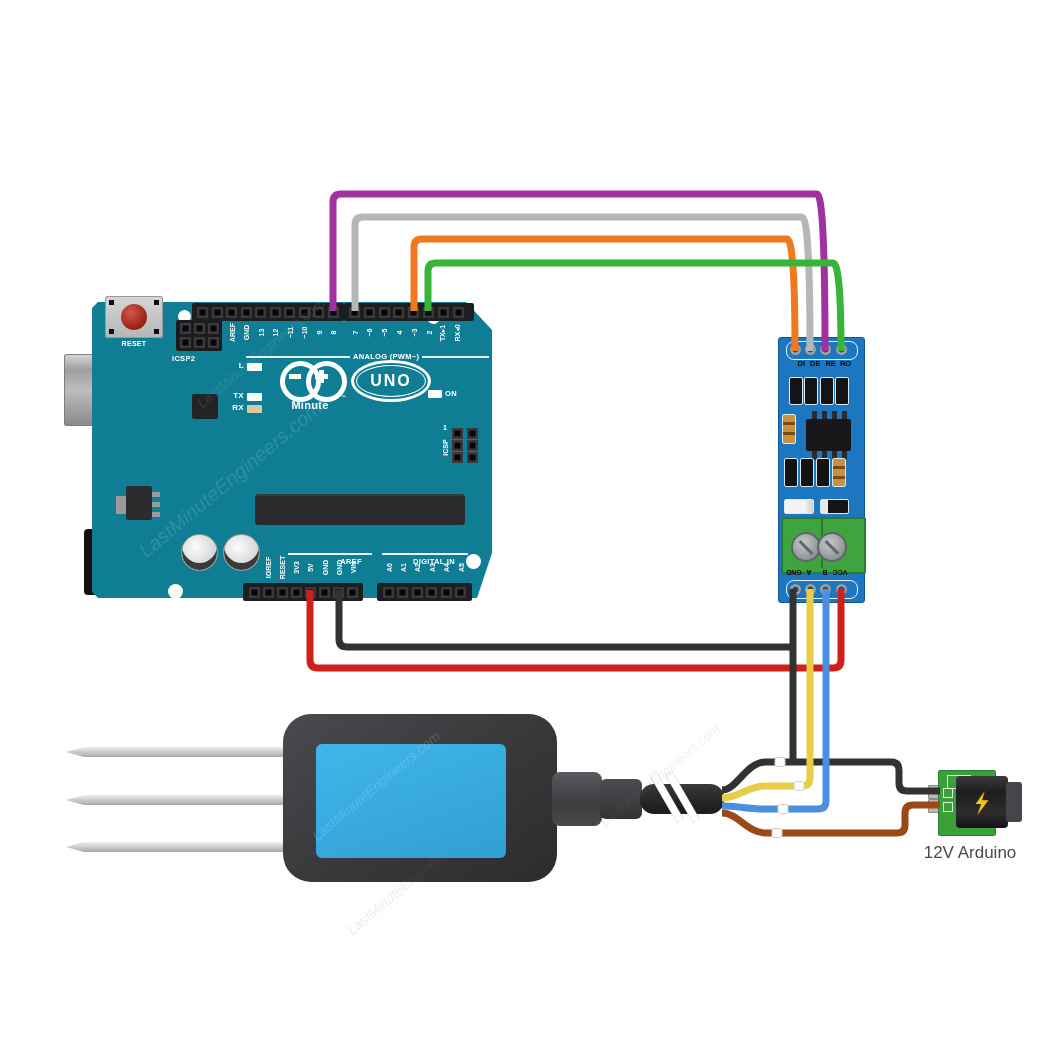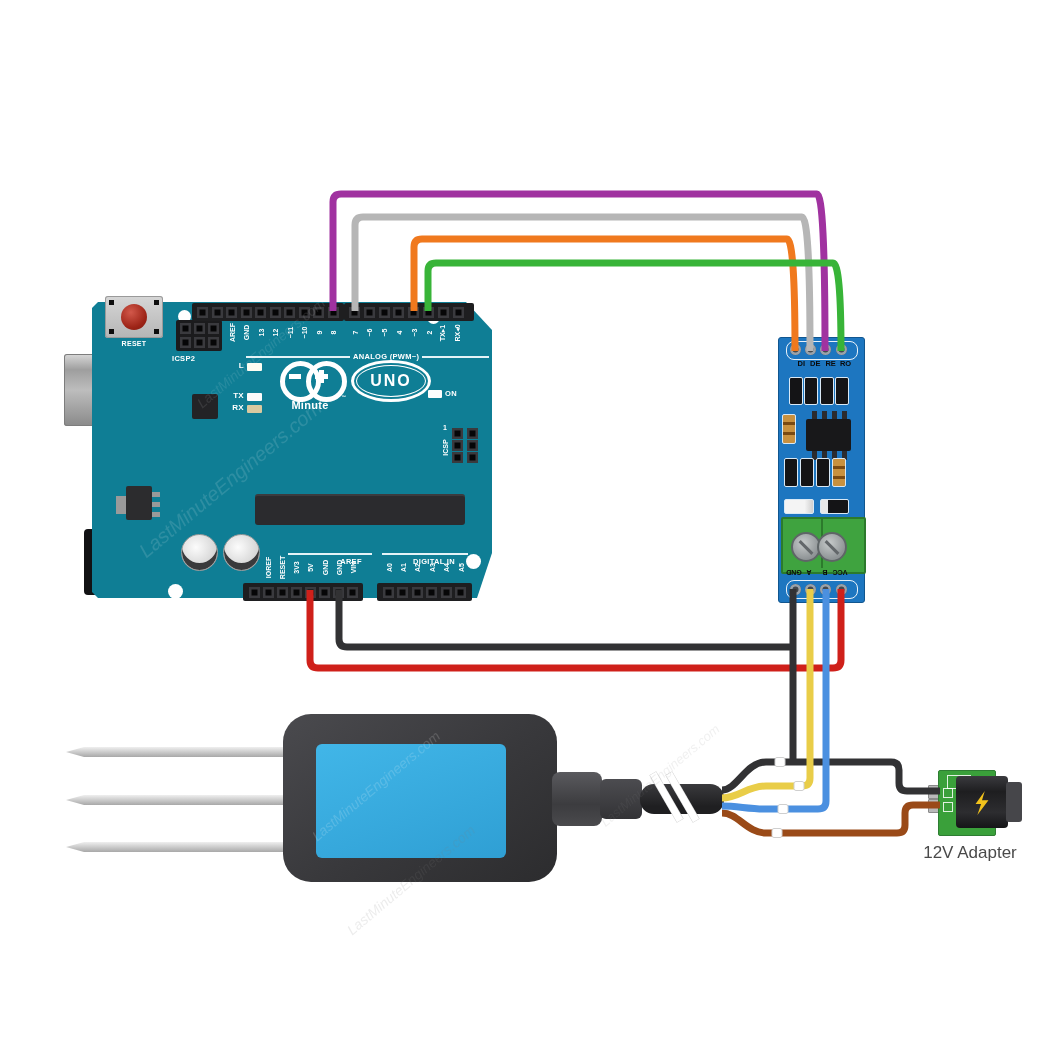--- a/index.html
+++ b/index.html
@@ -321,21 +321,21 @@
     <div class="abs" style="left:4px;top:17px;width:8px;height:8px;border:1.2px solid rgba(255,255,255,.85);"></div>
     <div class="abs" style="left:4px;top:31px;width:8px;height:8px;border:1.2px solid rgba(255,255,255,.85);"></div>
   </div>
   <div class="abs" style="left:956px;top:776px;width:52px;height:52px;border-radius:4px;
        background:linear-gradient(180deg,#3a3a3e,#1e1e20 30%,#2d2d30 70%,#151517);">
     <svg class="abs" style="left:17px;top:15px;" width="18" height="24" viewBox="0 0 14 26">
       <polygon points="10,0 0,14 6,14 2,26 14,10 7,10" fill="#f2c21c"></polygon>
     </svg>
   </div>
   <div class="abs" style="left:1006px;top:782px;width:16px;height:40px;border-radius:3px;background:#46464a;"></div>
-  <div class="abs" style="left:912px;top:843px;width:116px;text-align:center;font-size:17px;color:#4a4a4a;">12V Adapter</div>
+  <div class="abs" style="left:912px;top:843px;width:116px;text-align:center;font-size:17px;color:#4a4a4a;">12V Arduino</div>
 
   <svg id="wires" width="1056" height="1056">
       <path d="M339 590 L339 639 Q339 647 347 647 L793 647" stroke="#323234"></path>
       <path d="M310 590 L310 660 Q310 668 318 668 L833 668 Q841 668 841 660 L841 589" stroke="#cf201a"></path>
       <path d="M793 589 L793 762" stroke="#323234"></path>
       <path d="M722 790 C737 790 746 762 766 762 L891 762 Q899 762 899 770 L899 783 Q899 791 907 791 L940 791" stroke="#323234"></path>
       <path d="M722 813 C738 813 747 833 766 833 L897 833 Q905 833 905 825 L905 813 Q905 805 913 805 L940 805" stroke="#9a4a18"></path>
       <path d="M722 798 C739 798 747 786 766 786 L802 786 Q810 786 810 778 L810 589" stroke="#e9cd48"></path>
       <path d="M722 806 C738 806 748 809 766 809 L818 809 Q826 809 826 801 L826 589" stroke="#4b90e0"></path>
       <path d="M333 311 L333 202 Q333 194 341 194 L817 194 Q825 194 825 351" stroke="#a032a0"></path>

